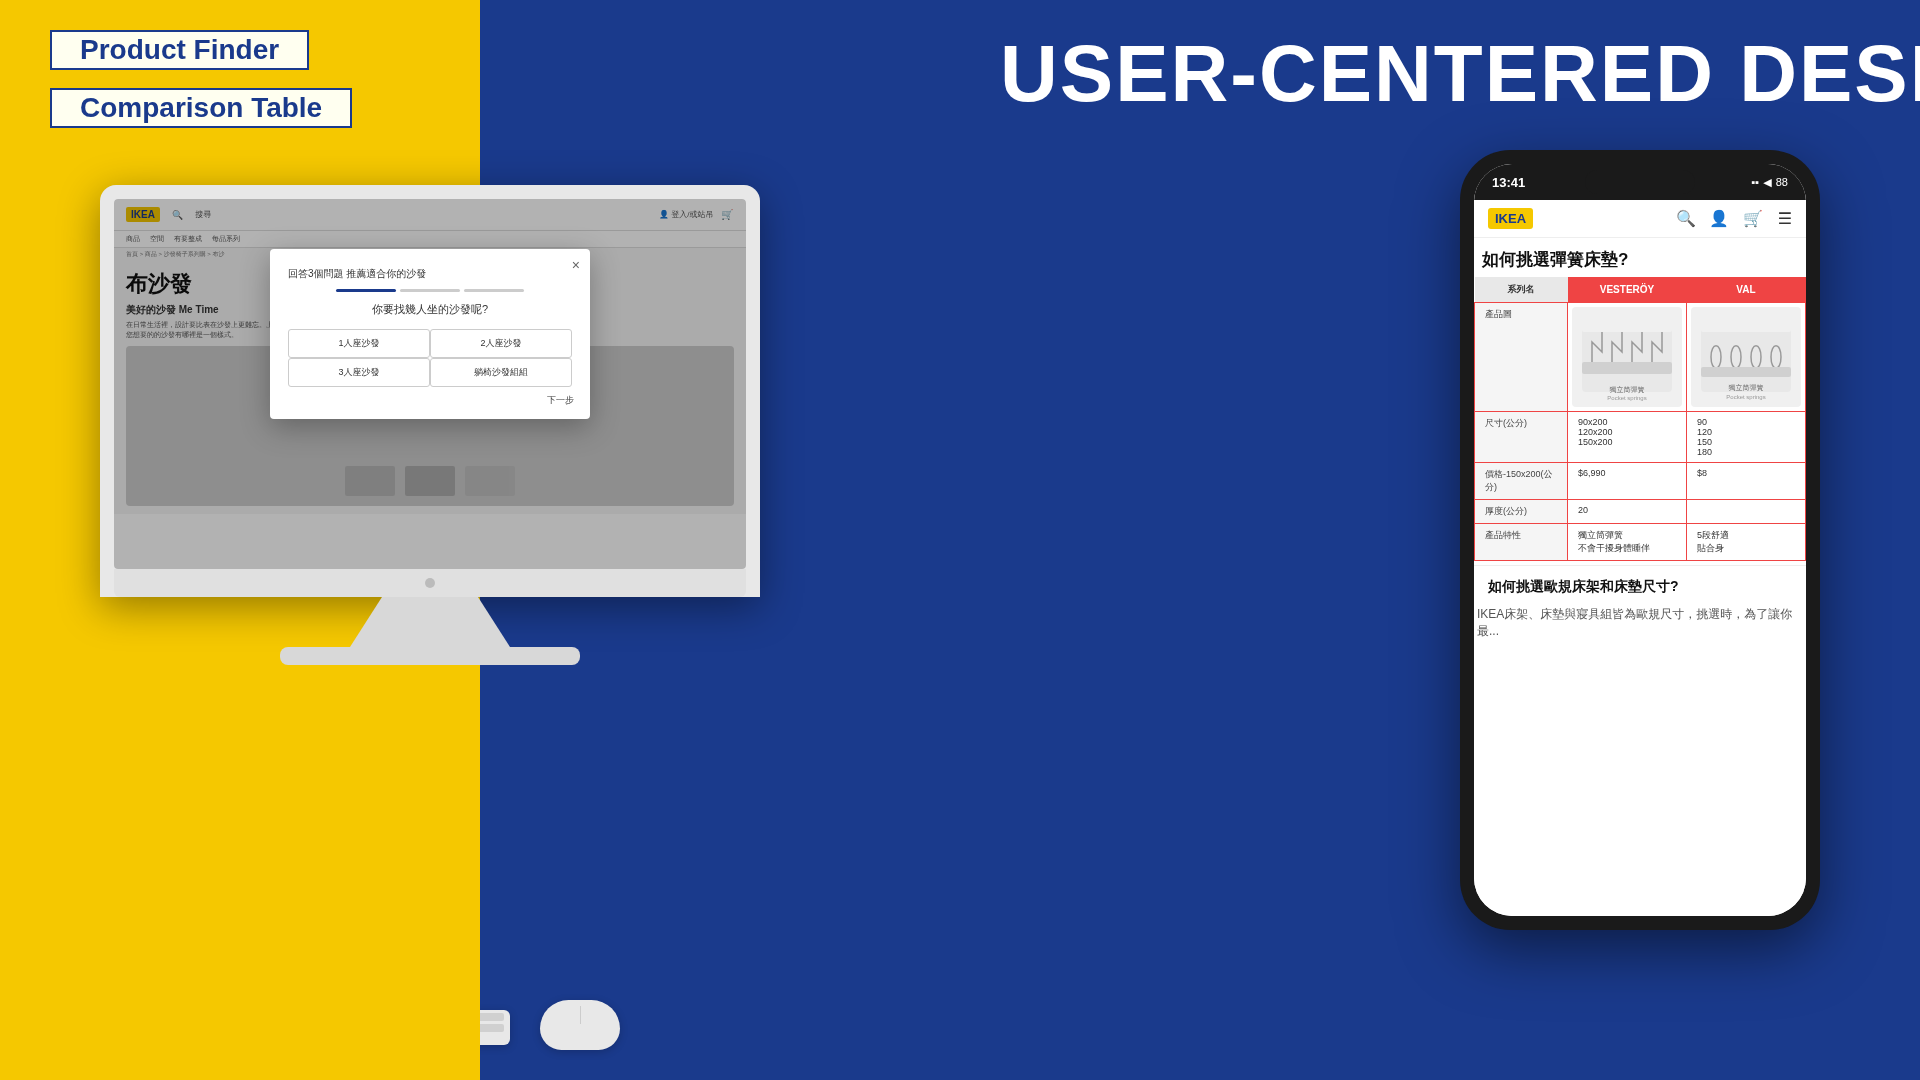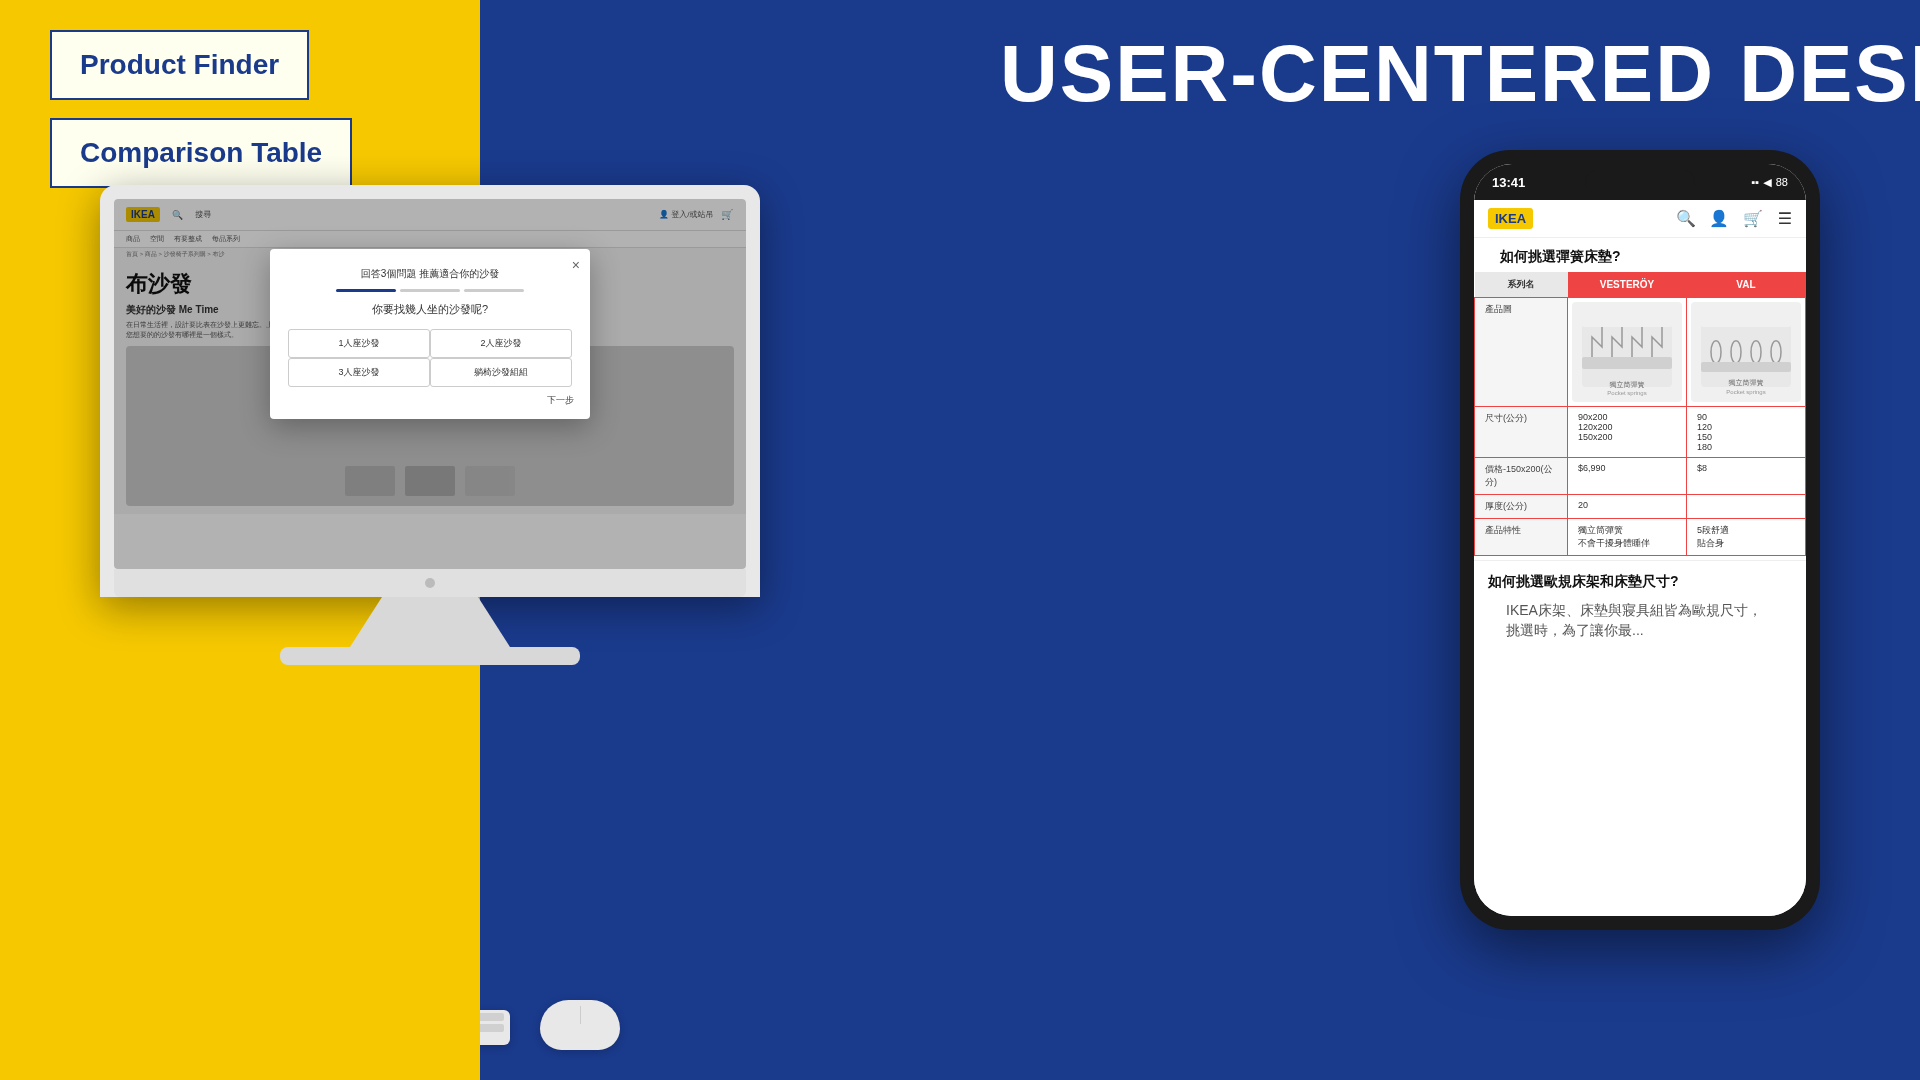--- a/index.html
+++ b/index.html
@@ -39,21 +39,21 @@
       left: 50px;
       z-index: 10;
     }
 
     .tag {
       background: #fffff0;
       border: 2px solid #1a3a8c;
       color: #1a3a8c;
       font-weight: bold;
       font-size: 28px;
-      padding: 17px 28px;
+      padding: 2px 28px;
       margin-bottom: 18px;
       display: inline-block;
       font-family: Arial, sans-serif;
     }
 
     
     .main-title {
       position: absolute;
       top: 28px;
       left: 580px;
@@ -203,21 +203,20 @@
       width: 320px;
       border-radius: 4px;
       padding: 18px;
       box-shadow: 0 8px 30px rgba(0,0,0,0.3);
       position: relative;
     }
 
     .modal-title {
       font-size: 10px;
       color: #333;
-      text-align: center;
       margin-bottom: 8px;
       font-weight: 500;
     }
 
     .modal-progress {
       display: flex;
       justify-content: center;
       gap: 4px;
       margin-bottom: 10px;
     }
@@ -389,24 +388,24 @@
     }
 
     .phone-nav-icons {
       display: flex;
       gap: 14px;
       color: #333;
       font-size: 16px;
     }
 
     .phone-page-title {
-      font-size: 14px;
+      font-size: 17px;
       font-weight: bold;
       color: #111;
-      padding: 10px 26px 6px;
+      padding: 10px 8px 6px;
     }
 
     
     .comparison-table {
       width: 100%;
       border-collapse: collapse;
       font-size: 10px;
     }
 
     .comparison-table th {
@@ -462,22 +461,22 @@
     .phone-bottom-text {
       padding: 12px 14px 6px;
       font-size: 14px;
       font-weight: bold;
       color: #111;
       border-top: 1px solid #eee;
       margin-top: 4px;
     }
 
     .phone-bottom-desc {
-      padding: 4px 32px;
-      font-size: 14px;
+      padding: 4px 3px;
+      font-size: 12px;
       color: #555;
       line-height: 1.4;
     }
   </style>
 </head>
 <body>
 
 <div class="left-panel">
   <div class="tag-container">
     <div class="tag">Product Finder</div>

